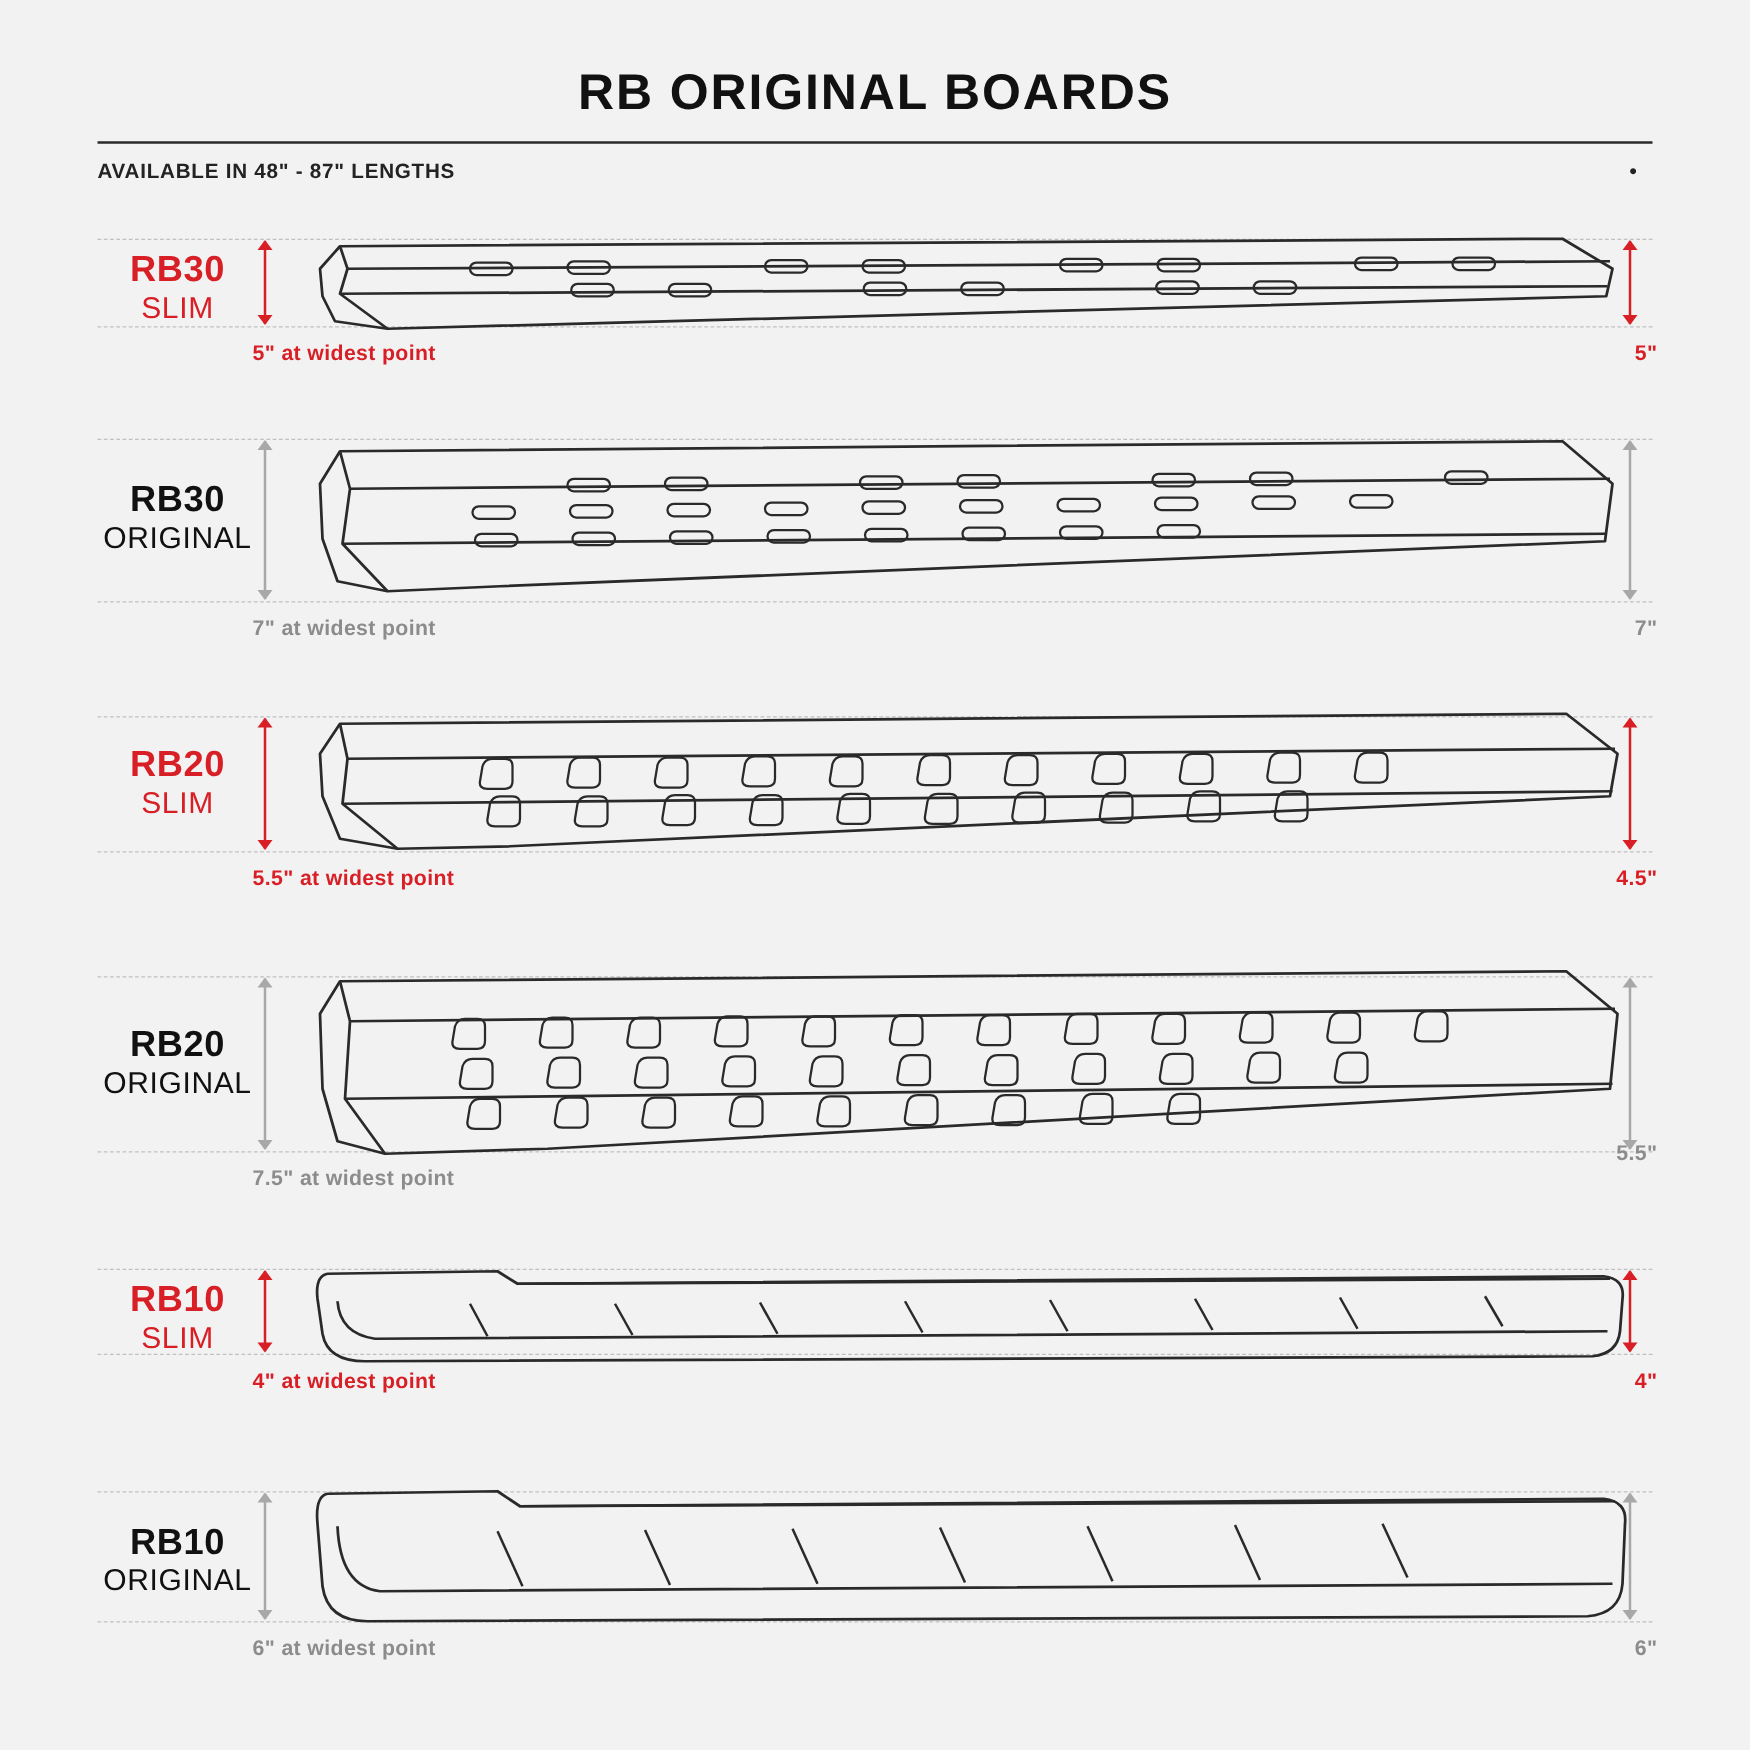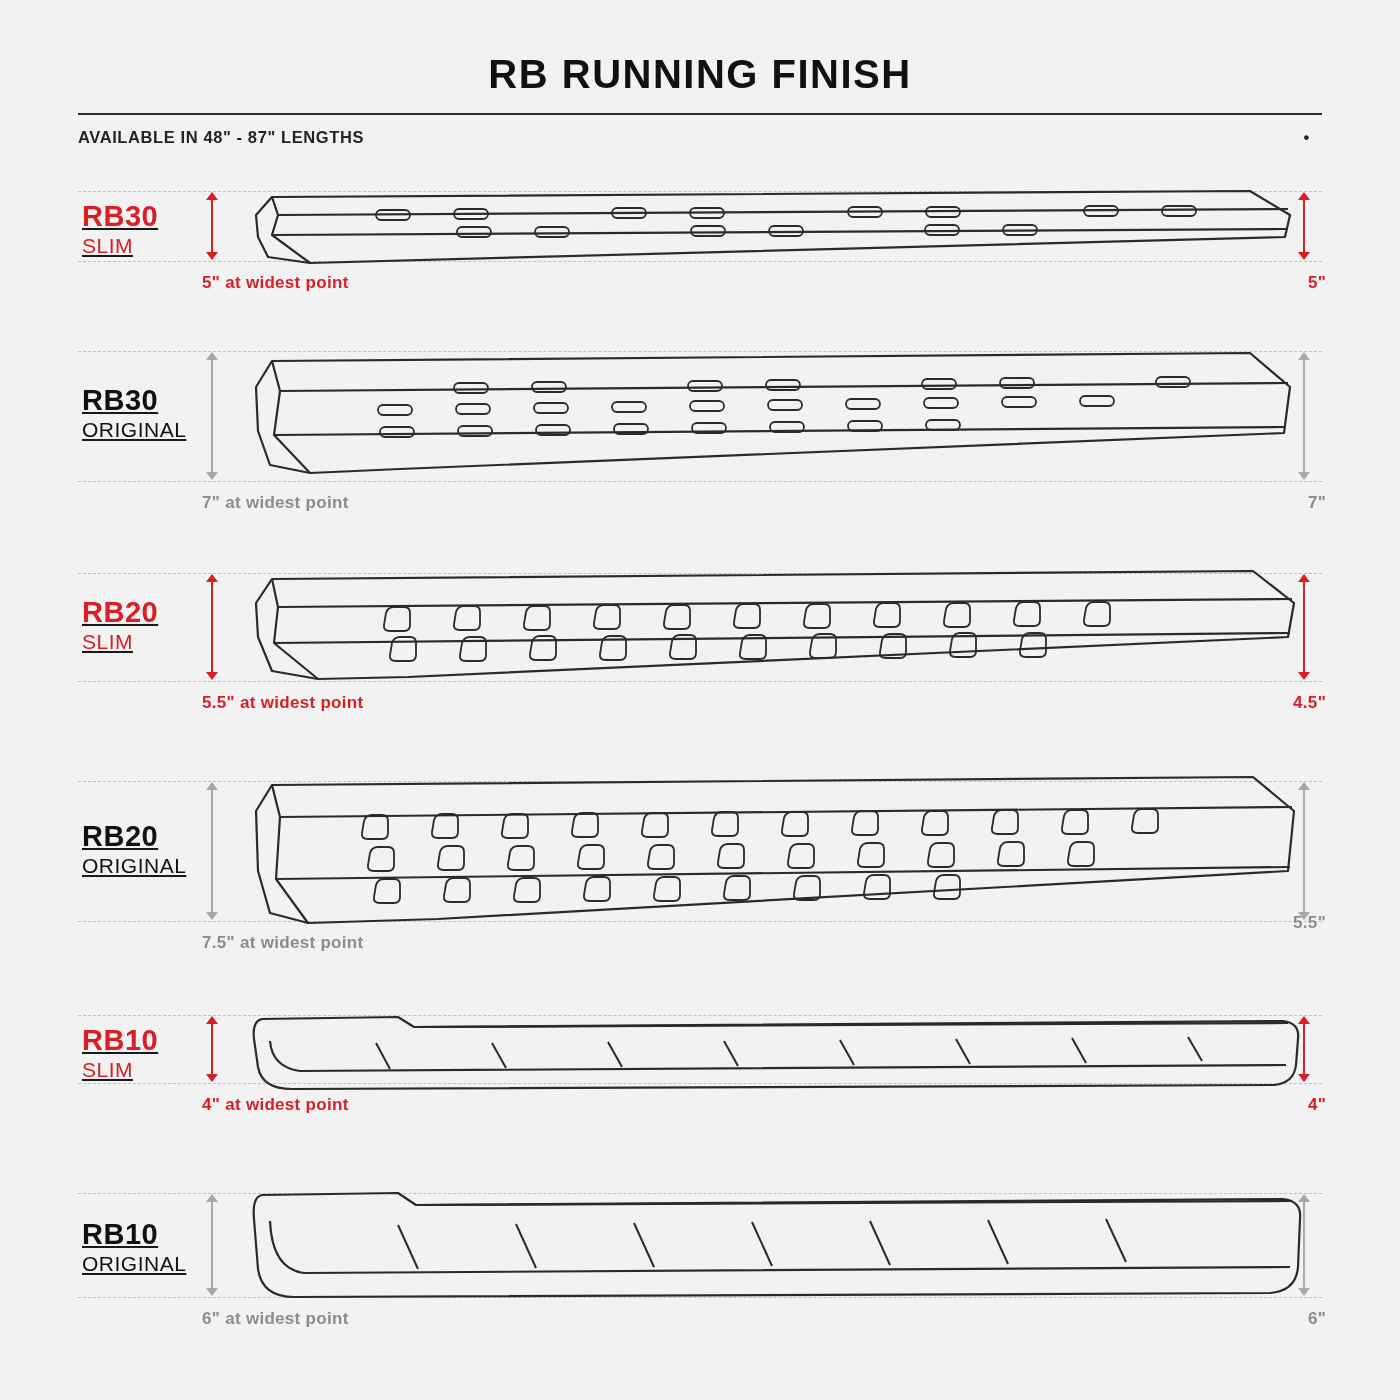--- a/index.html
+++ b/index.html
@@ -67,31 +67,30 @@
     right: 78px;
     border-top: 1px dashed #c0c0c0;
     height: 0;
   }
 
   
   .label {
     position: absolute;
     left: 82px;
     width: 120px;
-    text-align: left;
-    text-decoration: underline;
+    text-align: center;
   }
   .label .model {
     font-size: 29px;
     font-weight: bold;
     line-height: 1.05;
     letter-spacing: 0.5px;
   }
   .label .variant {
-    font-size: 21px;
+    font-size: 24px;
     line-height: 1.2;
     letter-spacing: 0.5px;
     margin-top: 2px;
   }
   .slim .model, .slim .variant { color: #d81f26; }
   .orig .model, .orig .variant { color: #111; }
 
   
   .arrow {
     position: absolute;
@@ -143,21 +142,21 @@
     position: absolute;
   }
   svg { display: block; }
 </style>
 </head>
 <body>
 
 <div class="page">
 
   <div class="header">
-    <h1 class="title">RB RUNNING FINISH</h1>
+    <h1 class="title">RB ORIGINAL BOARDS</h1>
     <div class="rule"></div>
     <div class="subtitle">
       <span>AVAILABLE IN 48" - 87" LENGTHS</span>
       <span class="sep">•</span>
     </div>
   </div>
 
   <div class="rows">
 
     <div class="row" style="height:196px;">

